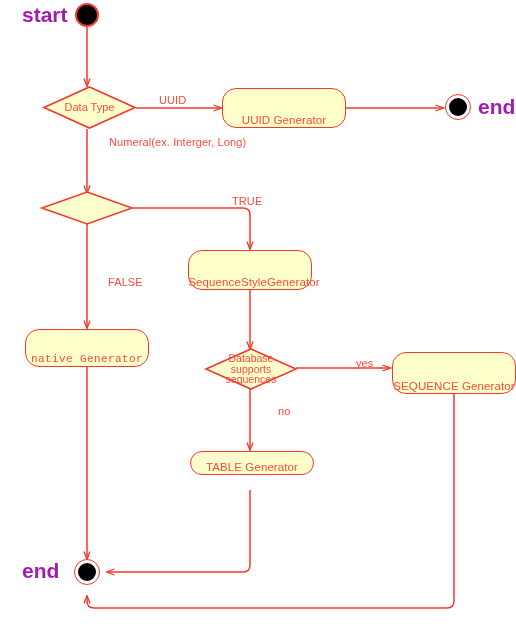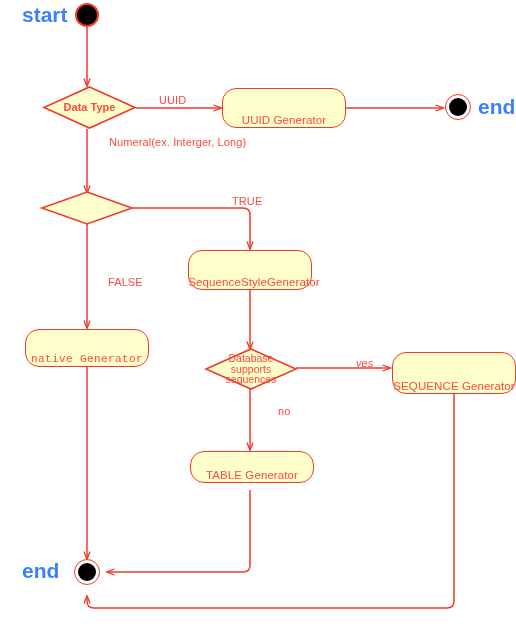--- a/index.html
+++ b/index.html
@@ -103,21 +103,21 @@
     top: 3px;
     right: 3px;
     bottom: 3px;
     border-radius: 50%;
     background: #000000;
   }
 
   
   .term-label {
     position: absolute;
-    color: #3b82f6;
+    color: #a21caf;
     font-size: 21px;
     font-weight: bold;
     white-space: nowrap;
   }
 
   
   .edge-label {
     position: absolute;
     color: #fb4a3f;
     font-size: 11px;
@@ -167,21 +167,21 @@
 
   <div class="term-label" style="left:22px; top:3px;">start</div>
   <div class="start-node" style="left:75px; top:3px;"></div>
 
   <div class="end-node" style="left:445px; top:94px;"></div>
   <div class="term-label" style="left:478px; top:95px;">end</div>
 
   <div class="term-label" style="left:22px; top:559px;">end</div>
   <div class="end-node" style="left:74px; top:559px;"></div>
 
-  <div class="diamond-wrap" style="left:43px; top:86px; width:93px; height:43px;font-weight:bold;">
+  <div class="diamond-wrap" style="left:43px; top:86px; width:93px; height:43px;">
     <svg width="93" height="43" viewBox="0 0 93 43" xmlns="http://www.w3.org/2000/svg">
       <polygon points="46.5,1 92,21.5 46.5,42 1,21.5" fill="#ffffcc" stroke="#f03a2e" stroke-width="1.6"></polygon>
     </svg>
     <div class="diamond-text">Data Type</div>
   </div>
 
   <div class="diamond-wrap" style="left:41px; top:191px; width:92px; height:34px;">
     <svg width="92" height="34" viewBox="0 0 92 34" xmlns="http://www.w3.org/2000/svg">
       <polygon points="46,1 91,17 46,33 1,17" fill="#ffffcc" stroke="#f03a2e" stroke-width="1.6"></polygon>
     </svg>
@@ -204,30 +204,30 @@
   </div>
 
   <div class="node mono" style="left:25px; top:329px; width:124px; height:38px;">
     <span>native Generator</span>
   </div>
 
   <div class="node" style="left:392px; top:352px; width:124px; height:42px;">
     <span>SEQUENCE Generator</span>
   </div>
 
-  <div class="node" style="left:190px; top:451px; width:124px; height:32px;">
+  <div class="node" style="left:190px; top:451px; width:124px; height:24px;">
     <span>TABLE Generator</span>
   </div>
 
   <div class="edge-label" style="left:140px; top:94px;">UUID</div>
 
   <div class="edge-label" style="left:90px; top:136px;">Numeral(ex. Interger, Long)</div>
 
 
   <div class="edge-label" style="left:213px; top:195px;">TRUE</div>
 
   <div class="edge-label" style="left:89px; top:276px;">FALSE</div>
 
-  <div class="edge-label" style="left:337px; top:357px;font-style:italic;">yes</div>
+  <div class="edge-label" style="left:337px; top:357px;">yes</div>
 
   <div class="edge-label" style="left:259px; top:405px;">no</div>
 
 </div>
 
 </body></html>

